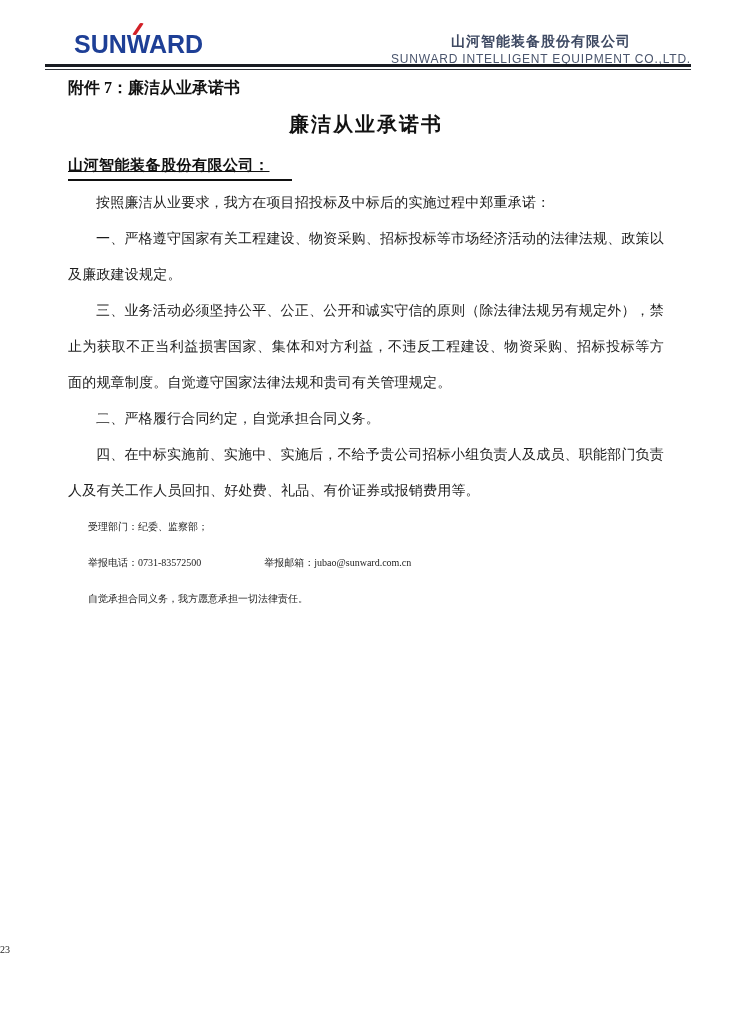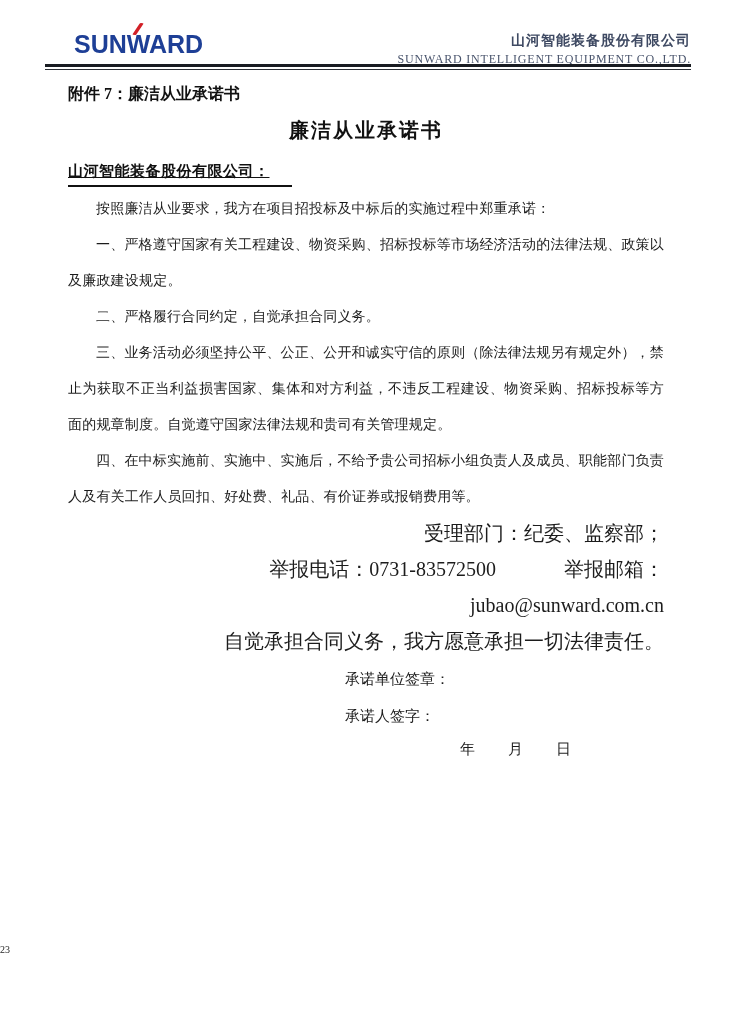--- a/index.html
+++ b/index.html
@@ -24,22 +24,22 @@
   }
   .logo-accent {
     position: absolute; top: -7px; left: 62px;
     width: 4px; height: 12px;
     background: #d22027;
     transform: skewX(-28deg) rotate(8deg);
     border-radius: 1px;
   }
   .company-block {
     position: absolute; right: 40px; top: 33px;
-    text-align: right;
-    font-family: Liberation Serif, serif;
+    text-align: center;
+    font-family: Liberation Sans, sans-serif;
   }
   .company-cn {
     font-size: 14px; font-weight: bold; color: #3f4a63;
     letter-spacing: 1px; line-height: 16px;
   }
   .company-en {
     display: inline-block;
     font-size: 12px; color: #4a556d; letter-spacing: 0.8px;
     line-height: 10px;
     border-bottom: 1px solid #4a556d;
@@ -48,21 +48,21 @@
   .header-rule {
     position: absolute; left: 45px; right: 40px; top: 64px;
     height: 2px;
     border-top: 3px solid #191c22;
     border-bottom: 1px solid #2b2f36;
   }
 
   
   .content {
     position: absolute;
-    left: 68px; right: 67px; top: 84px;
+    left: 68px; right: 67px; top: 78px;
   }
   .attachment-heading {
     font-size: 16px; font-weight: bold; color: #111;
     line-height: 20px;
     margin: 0 0 6px 0;
   }
   .doc-title {
     text-align: center;
     font-size: 20px; font-weight: bold; color: #111;
     letter-spacing: 2px;
@@ -80,22 +80,22 @@
   }
   .para {
     font-size: 14px;
     line-height: 36px;
     text-align: justify;
     text-indent: 2em;
     margin: 0;
     letter-spacing: 0.2px;
   }
   .contact-line {
-    font-size: 20px; line-height: 36px;
-    padding-left: 2em; margin: 0; text-align: right;
+    font-size: 10px; line-height: 36px;
+    padding-left: 2em; margin: 0;
   }
   .contact-line .seg-gap { display: inline-block; width: 58px; }
   .signature-block { margin-left: 277px; margin-top: 2px; }
   .sig-line { font-size: 15px; line-height: 37px; margin: 0; }
   .date-line { font-size: 15px; line-height: 28px; margin: 0 0 0 115px; letter-spacing: 1px; }
 
   .page-number {
     position: absolute; left: 0; right: 0; top: 944px;
     text-align: left;
     font-size: 10px; color: #222;
@@ -123,36 +123,31 @@
     <div class="attachment-heading">附件 7：廉洁从业承诺书</div>
 
     <div class="doc-title">廉洁从业承诺书</div>
 
     <div class="salutation-line">
       <span class="salutation">山河智能装备股份有限公司：</span>
     </div>
 
     <p class="para">按照廉洁从业要求，我方在项目招投标及中标后的实施过程中郑重承诺：</p>
     <p class="para">一、严格遵守国家有关工程建设、物资采购、招标投标等市场经济活动的法律法规、政策以及廉政建设规定。</p>
+    <p class="para">三、业务活动必须坚持公平、公正、公开和诚实守信的原则（除法律法规另有规定外），禁止为获取不正当利益损害国家、集体和对方利益，不违反工程建设、物资采购、招标投标等方面的规章制度。自觉遵守国家法律法规和贵司有关管理规定。</p>
     <p class="para">二、严格履行合同约定，自觉承担合同义务。</p>
-    <p class="para">三、业务活动必须坚持公平、公正、公开和诚实守信的原则（除法律法规另有规定外），禁止为获取不正当利益损害国家、集体和对方利益，不违反工程建设、物资采购、招标投标等方面的规章制度。自觉遵守国家法律法规和贵司有关管理规定。</p>
     <p class="para">四、在中标实施前、实施中、实施后，不给予贵公司招标小组负责人及成员、职能部门负责人及有关工作人员回扣、好处费、礼品、有价证券或报销费用等。</p>
 
     <p class="contact-line">受理部门：纪委、监察部；</p>
 
     <p class="contact-line">
       <span>举报电话：0731-83572500</span>
       <span class="seg-gap"></span>
       <span>举报邮箱：jubao@sunward.com.cn</span>
     </p>
 
     <p class="contact-line">自觉承担合同义务，我方愿意承担一切法律责任。</p>
 
-    <div class="signature-block">
-      <p class="sig-line">承诺单位签章：</p>
-      <p class="sig-line">承诺人签字：</p>
-      <p class="date-line">年　　月　　日</p>
-    </div>
   </div>
 
   <div class="page-number">23</div>
 
 </div>
 
 </body></html>

